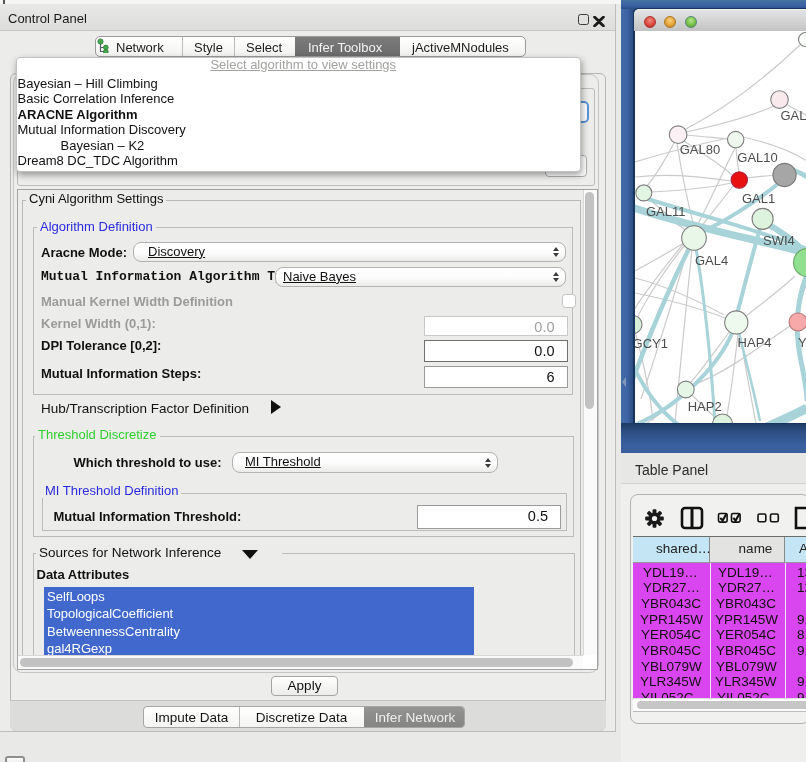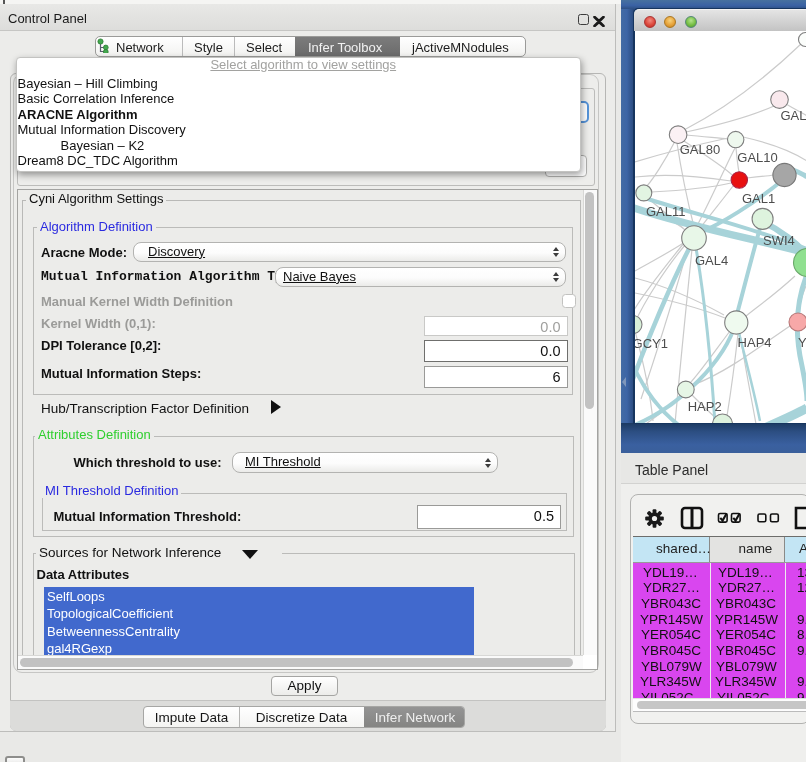--- a/index.html
+++ b/index.html
@@ -11,21 +11,21 @@
   border:1px solid #b3b3b1;border-radius:8px;box-sizing:border-box;
   line-height:18px;font-size:13px;color:#111;text-decoration:underline;}
 .arr{position:absolute;right:6px;top:50%;width:0;height:0;margin-top:-4.5px;}
 .arr::before{content:"";position:absolute;right:0;top:0;width:0;height:0;
   border-left:3.5px solid transparent;border-right:3.5px solid transparent;
   border-bottom:4px solid #3c3c3c;}
 .arr::after{content:"";position:absolute;right:0;top:5.5px;width:0;height:0;
   border-left:3.5px solid transparent;border-right:3.5px solid transparent;
   border-top:4px solid #3c3c3c;}
 .field{background:#fff;border:1px solid #999;box-sizing:border-box;
-  text-align:right;padding-right:6px;font-size:14.5px;color:#111;line-height:20px;}
+  text-align:right;padding-right:12px;font-size:14.5px;color:#111;line-height:20px;}
 .row{position:absolute;width:173px;height:15.7px;font-size:13.5px;color:#111;}
 .row span{position:absolute;top:0;}
 </style>
 </head>
 <body>
 
 <div class="abs" id="desktop" style="left:621px;top:0;width:185px;height:454px;background:#38609e;"></div>
 <div class="abs" style="left:621px;top:0;width:13px;height:454px;background:linear-gradient(90deg,#446ca4 0%,#3d65a6 45%,#2a4a7c 100%);"></div>
 <div class="abs" style="left:621px;top:0;width:185px;height:9px;background:linear-gradient(180deg,#47719f 0%,#3a62a4 60%,#2d4f83 100%);"></div>
 <div class="abs" style="left:621px;top:423px;width:185px;height:31px;background:linear-gradient(180deg,#1c3a62 0%,#2c4e82 28%,#3a60a0 70%,#3a5f9a 100%);"></div>
@@ -291,21 +291,21 @@
   <div class="abs field" style="left:405.5px;top:126px;width:144px;height:20px;border-color:#c9c9c7;color:#a0a09e;">0.0</div>
   <div class="abs b" style="left:23px;top:148px;">DPI Tolerance [0,2]:</div>
   <div class="abs field" style="left:405.5px;top:150px;width:144px;height:22px;border:1.8px solid #6f6f6d;">0.0</div>
   <div class="abs b" style="left:23px;top:175.5px;">Mutual Information Steps:</div>
   <div class="abs field" style="left:405.5px;top:176px;width:144px;height:22px;border-color:#9a9a98;">6</div>
 
   <div class="abs" style="left:23px;top:210.5px;font-size:13.5px;">Hub/Transcription Factor Definition</div>
   <div class="abs" style="left:253px;top:209.5px;width:0;height:0;border-left:10px solid #111;border-top:7.5px solid transparent;border-bottom:7.5px solid transparent;"></div>
 
   <div class="abs" style="left:15px;top:245.5px;width:541px;height:101.5px;border:1px solid #bbbbb9;box-sizing:border-box;"></div>
-  <div class="abs" style="left:17px;top:237px;background:#ececea;padding:0 3px;color:#2fcf2f;">Attributes Definition</div>
+  <div class="abs" style="left:17px;top:237px;background:#ececea;padding:0 3px;color:#2fcf2f;">Threshold Discretize</div>
 
   <div class="abs b" style="left:55.5px;top:265px;">Which threshold to use:</div>
   <div class="abs combo" style="left:214px;top:262px;width:266px;height:21px;">
     <span style="margin-left:12px;">MI Threshold</span><span class="arr"></span>
   </div>
 
   <div class="abs" style="left:24px;top:302.5px;width:525px;height:38.5px;border:1px solid #bbbbb9;box-sizing:border-box;"></div>
   <div class="abs" style="left:24px;top:292.5px;background:#ececea;padding:0 3px;color:#2a2ae0;">MI Threshold Definition</div>
   <div class="abs b" style="left:35.5px;top:318.5px;">Mutual Information Threshold:</div>
   <div class="abs field" style="left:399px;top:315px;width:144px;height:23.5px;border-color:#9a9a98;">0.5</div>

